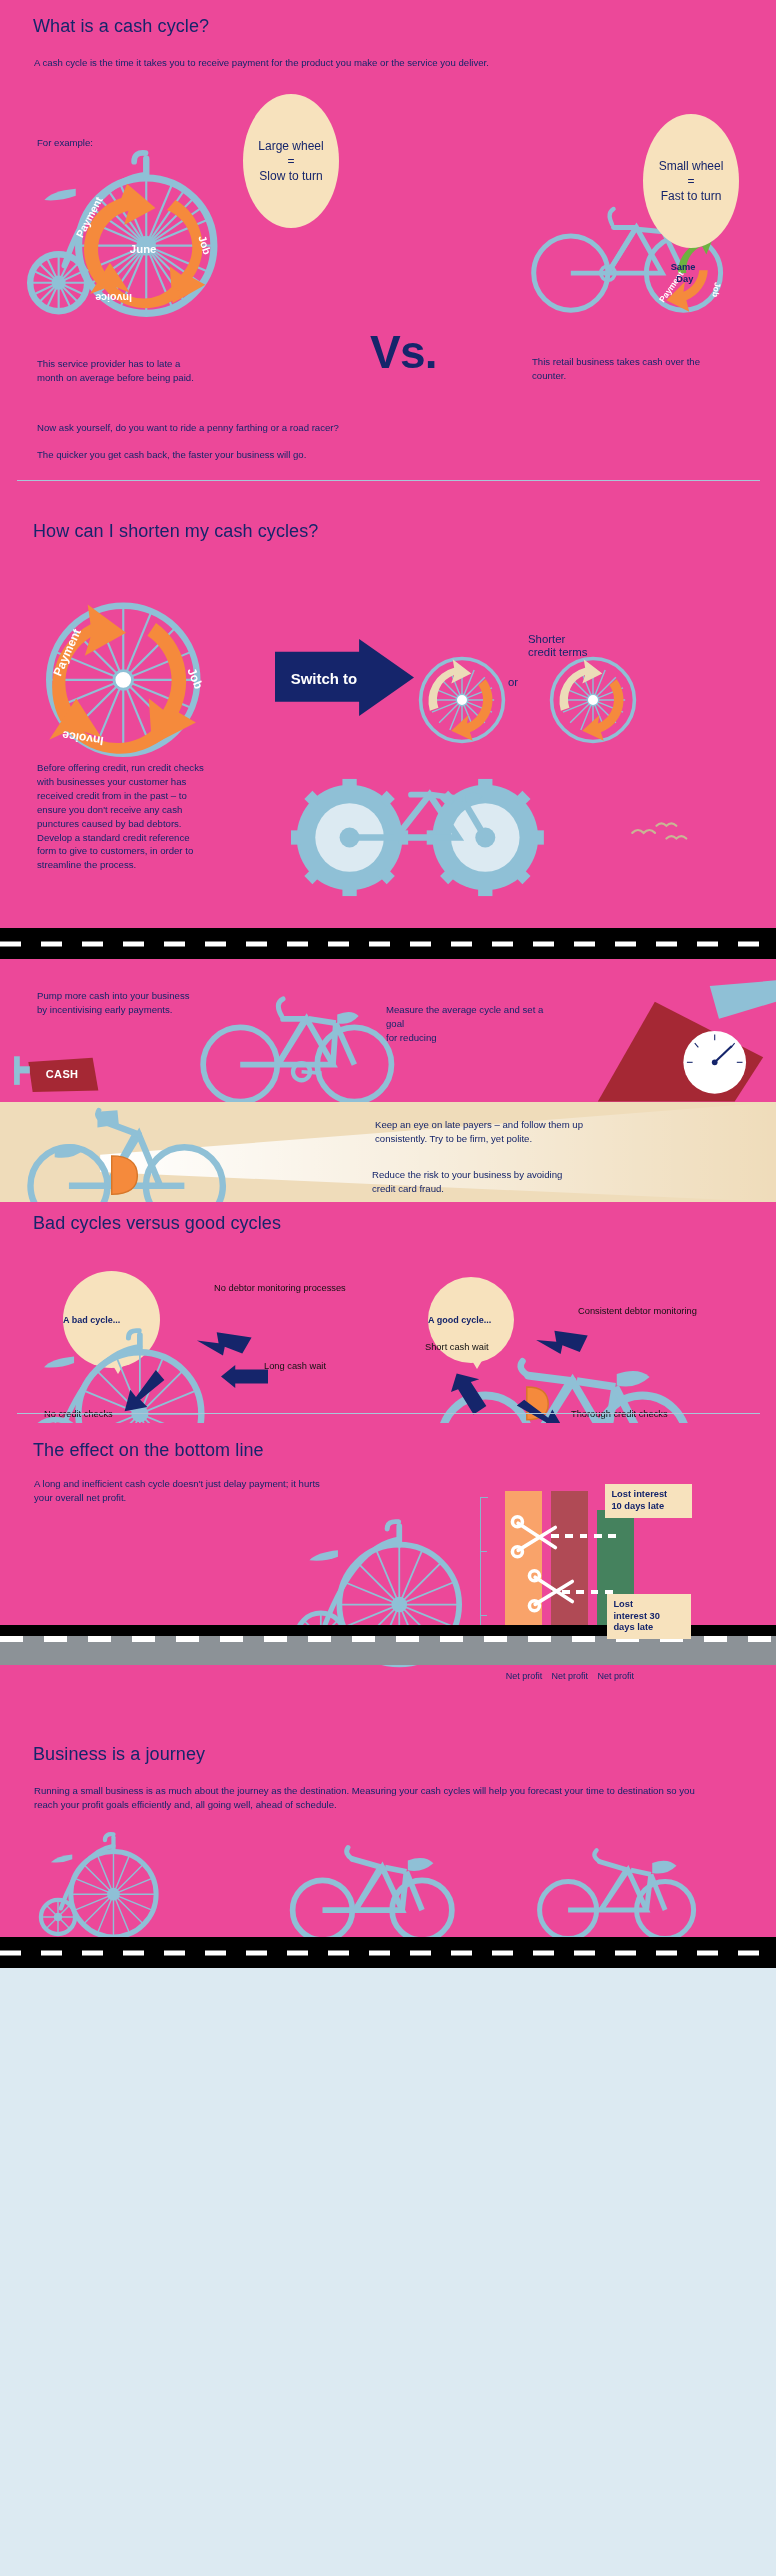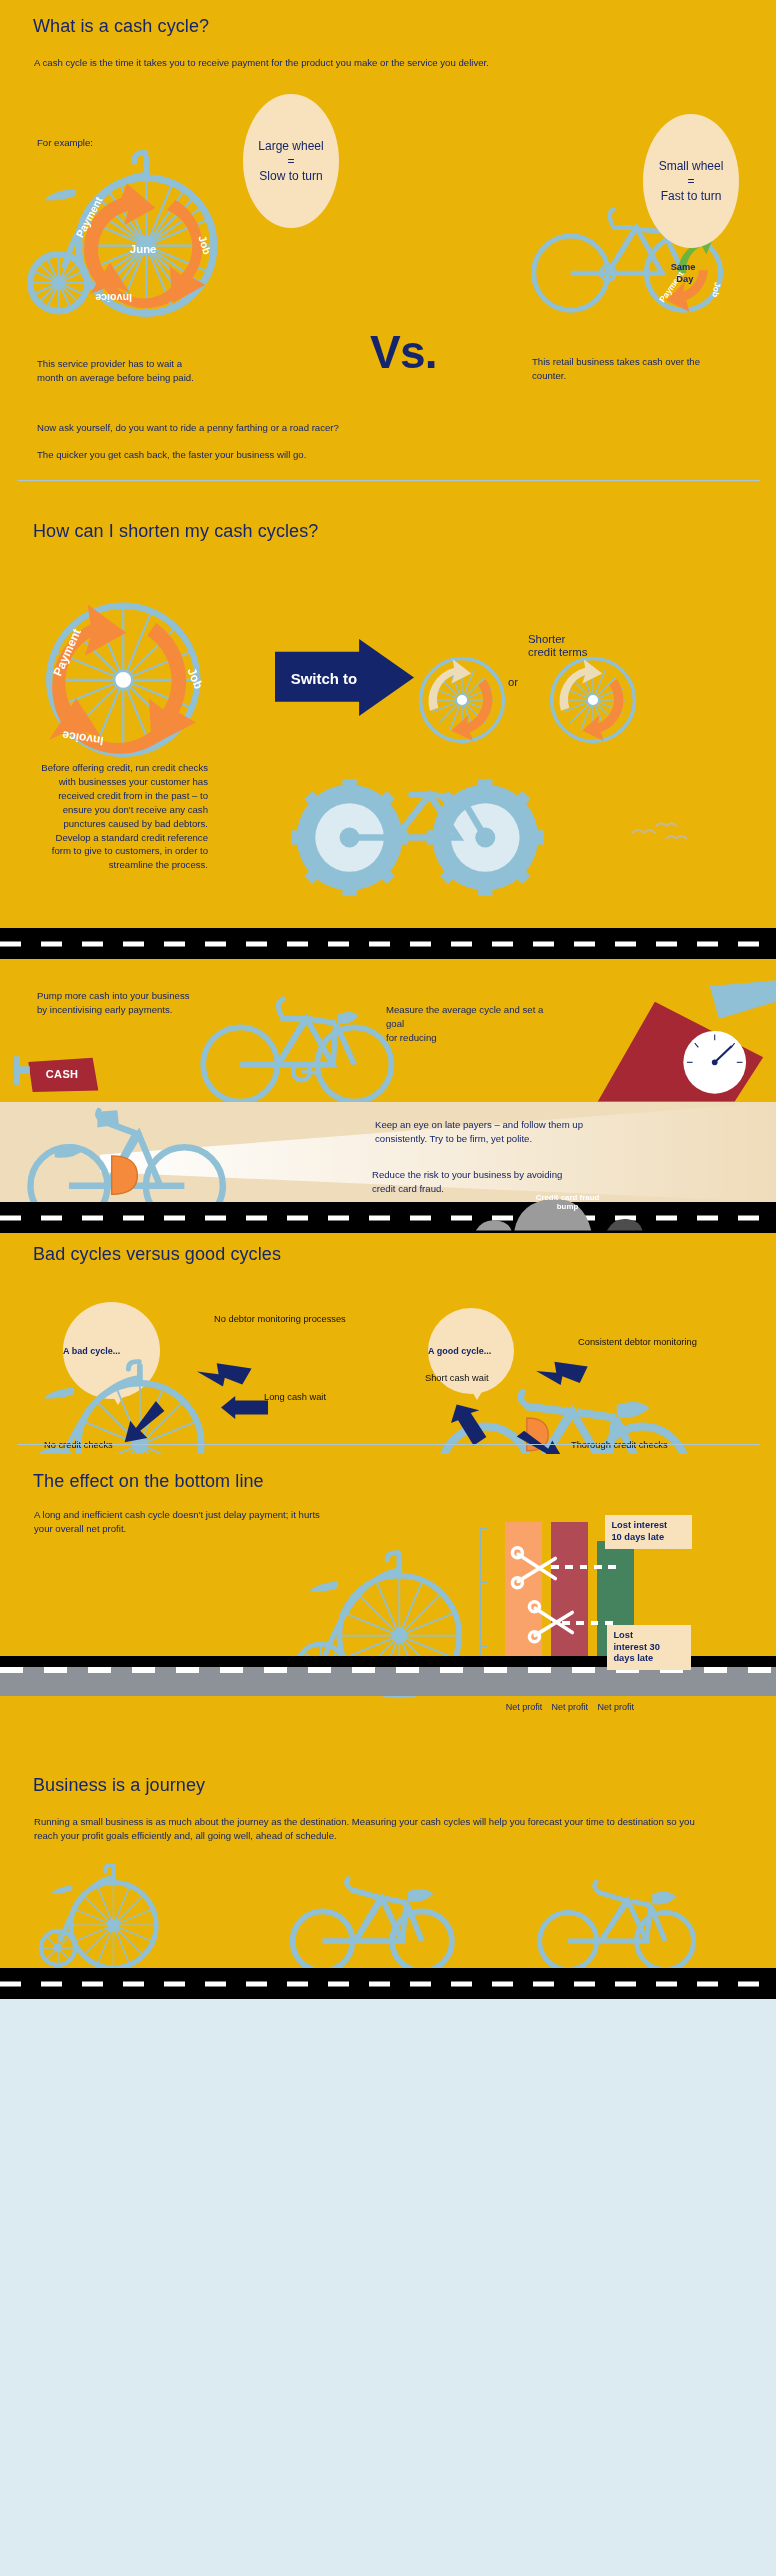--- a/index.html
+++ b/index.html
@@ -5,21 +5,21 @@
   * { box-sizing: border-box; margin: 0; padding: 0; }
   body {
     width: 777px;
     font-family: "Liberation Sans", sans-serif;
     background: #dceaf2;
     color: #15256b;
   }
   .page { width: 777px; position: relative; overflow: hidden; }
 
   
-  .sect { position: relative; background: #eab308; width: 777px; overflow: hidden; }
+  .sect { position: relative; background: #ec4899; width: 777px; overflow: hidden; }
   h2.sect-title {
     font-size: 18px; font-weight: 400; color: #15256b;
     letter-spacing: 0.1px;
   }
   p.body { font-size: 9.6px; line-height: 1.45; color: #15256b; }
   .rule { height: 0.7px; background: #a9c6d8; width: 743px; margin: 0 auto; }
 
   
   .road { position: relative; width: 777px; height: 31px; background: #000; }
   .road .dashes {
@@ -54,21 +54,21 @@
   #s1 .q1 { position: absolute; left: 37px; top: 421px; }
   #s1 .q2 { position: absolute; left: 37px; top: 448px; }
   #s1 .ell-a { left: 243px; top: 94px; width: 96px; height: 134px; }
   #s1 .ell-b { left: 643px; top: 114px; width: 96px; height: 134px; }
 
   
   #s2 { height: 428px; }
   #s2 .t1 { position: absolute; left: 33px; top: 21.4px; }
   #s2 .t2 { position: absolute; left: 34px; top: 60px; width: 700px; }
   #s2 .lbl-short { position: absolute; left: 530px; top: 7px; width: 93px; text-align: left; font-size: 11.4px; line-height: 1.15;}
-  #s2 .credit-text { position: absolute; left: 37px; top: 261px; width: 171px; text-align: right; }
+  #s2 .credit-text { position: absolute; left: 37px; top: 261px; width: 171px; }
 
   
   #s3 { height: 143px; }
   #s3 .pump-text { position: absolute; left: 37px; top: 30px; width: 154px; }
   #s3 .meas-text { position: absolute; left: 386px; top: 44px; width: 164px; }
   .cash-tag {
     position: absolute; background: #a52834; color: #fff;
     font-weight: 700; font-size: 11px; letter-spacing: 0.4px;
     padding: 5px 10px;
   }
@@ -223,21 +223,21 @@
       <text x="208" y="120" fill="#15256b" font-size="13" font-weight="600" font-family="Liberation Sans, sans-serif">Day</text>
     </svg>
 
     <div class="cream-ellipse ell-b">
       <span style="white-space:pre-line">Small wheel
 =
 Fast to turn</span>
     </div>
 
     <div class="vs">Vs.</div>
-    <p class="body cap-l">This service provider has to wait a month on average before being paid.</p>
+    <p class="body cap-l">This service provider has to late a month on average before being paid.</p>
     <p class="body cap-r">This retail business takes cash over the counter.</p>
     <p class="body q1">Now ask yourself, do you want to ride a penny farthing or a road racer?</p>
     <p class="body q2">The quicker you get cash back, the faster your business will go.</p>
 
     <div class="rule" style="position:absolute;left:17px;top:480px"></div>
   </section>
 
   <section class="sect" id="s2">
     <h2 class="sect-title t1">How can I shorten my cash cycles?</h2>
 
@@ -442,34 +442,20 @@
       <path d="M98 18 q26 -10 42 2 q-16 16 -42 12 z" fill="#8fc0d6" transform="translate(-40,40)"></path>
       <path d="M118 8 L146 6 L148 26 L118 30 Z" fill="#8fc0d6"></path>
       <path d="M128 58 L148 58 L148 108 L128 112 Z" fill="#8fc0d6" opacity="0"></path>
       <path d="M138 70 q36 0 36 28 q0 26 -36 26 z" fill="#f58a3c" stroke="#d77629" stroke-width="2"></path>
     </svg>
 
     <p class="body beam-text">Keep an eye on late payers – and follow them up consistently. Try to be firm, yet polite.</p>
     <p class="body fraud-text">Reduce the risk to your business by avoiding credit card fraud.</p>
   </section>
 
-  <div style="position:relative">
-
-    <svg class="abs" style="left:493px;top:-13px;z-index:3" width="178" height="43" viewBox="0 0 250 60">
-      <path d="M30 58 q8 -40 52 -44 q44 -4 56 44 z" fill="#9b9b9b"></path>
-      <path d="M0 58 q10 -16 28 -14 q18 2 22 14 z" fill="#9b9b9b" transform="translate(-24,0)"></path>
-      <path d="M160 58 q10 -18 28 -16 q18 2 22 16 z" fill="#4d4d4d"></path>
-    </svg>
-    <div class="bump-label" style="left:528px;top:-8.6px;width:79px" style2="">Credit
-card fraud
-bump</div>
-    <div class="road">
-      <div class="dashes"></div>
-    </div>
-  </div>
 
   <section class="sect" id="s5">
     <h2 class="sect-title">Bad cycles versus good cycles</h2>
 
     <div class="bubble" style="left:63px;top:69px;width:97px;height:97px">
       <span>A bad cycle...</span>
       <span class="tail"></span>
     </div>
 
     <svg class="abs" style="left:14.3px;top:133px" width="236" height="154" viewBox="0 0 330 215">

